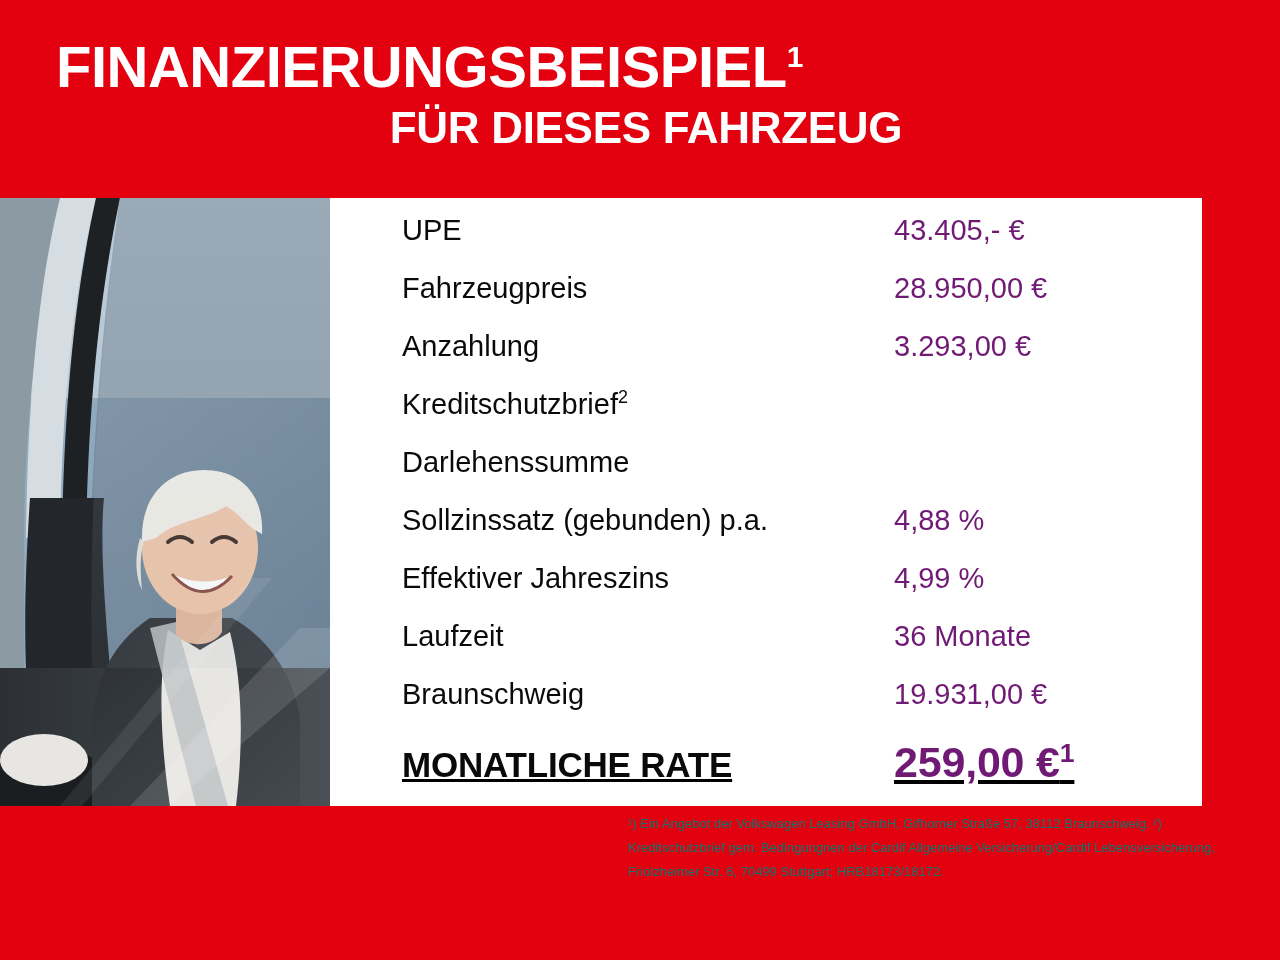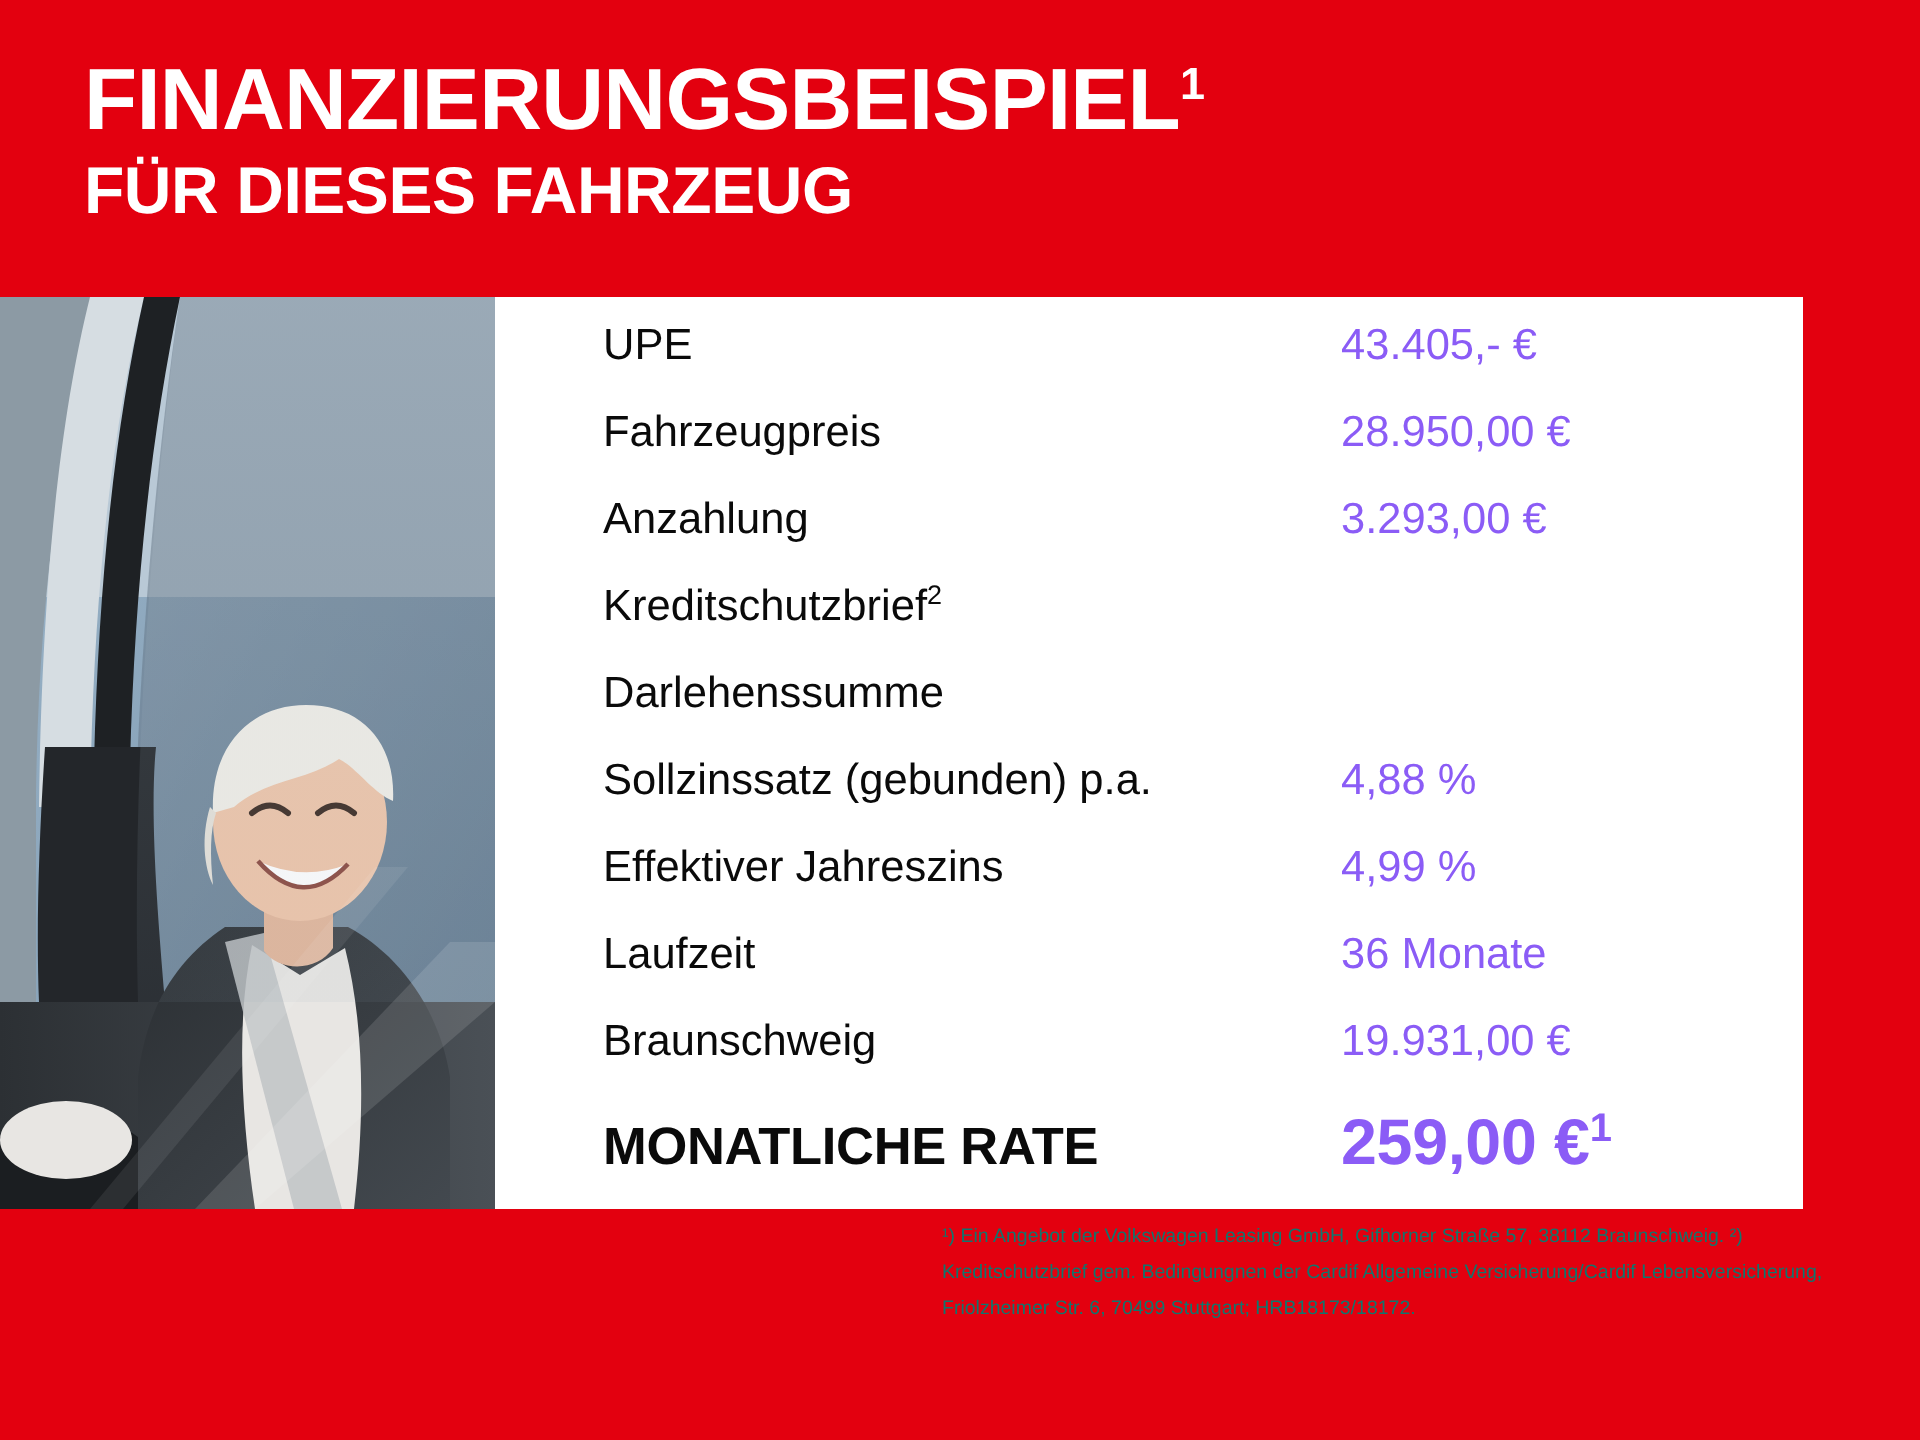--- a/index.html
+++ b/index.html
@@ -47,20 +47,21 @@
     line-height: 0;
   }
   .subhead {
     margin-top: 6px;
     font-size: 44px;
     line-height: 48px;
     font-weight: bold;
     color: #ffffff;
     letter-spacing: -0.3px;
     white-space: nowrap;
+    text-align: center;
   }
   
   .photo {
     position: absolute;
     left: 0px;
     top: 198px;
     width: 330px;
     height: 608px;
     overflow: hidden;
     background: #2a2d31;
@@ -90,26 +91,27 @@
     margin-left: 16px;
   }
   .row .label {
     width: 492px;
     font-size: 29px;
     color: #0a0a0a;
     white-space: nowrap;
   }
   .row .value {
     font-size: 29px;
-    color: #8b5cf6;
+    color: #701a75;
     white-space: nowrap;
   }
   .row.total {
     height: 62px;
     margin-top: 2px;
+    text-decoration: underline;
   }
   .row.total .label {
     font-weight: bold;
     font-size: 35px;
     letter-spacing: -0.2px;
   }
   .row.total .value {
     font-weight: bold;
     font-size: 43px;
     letter-spacing: -0.2px;

